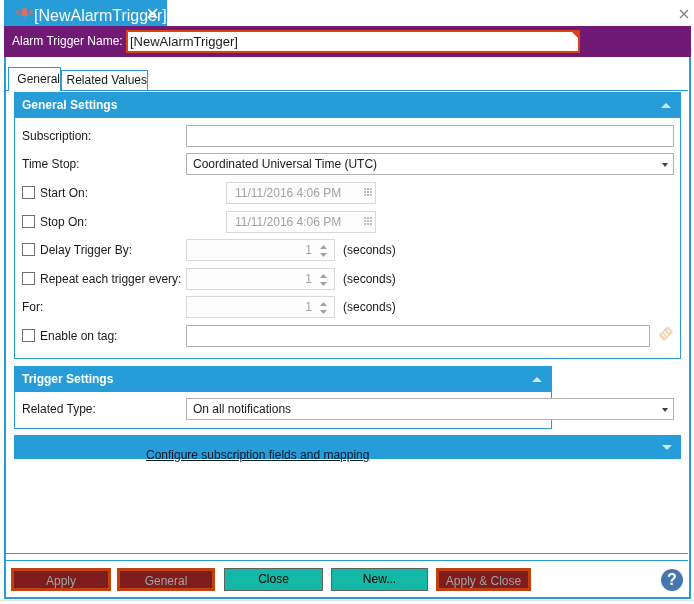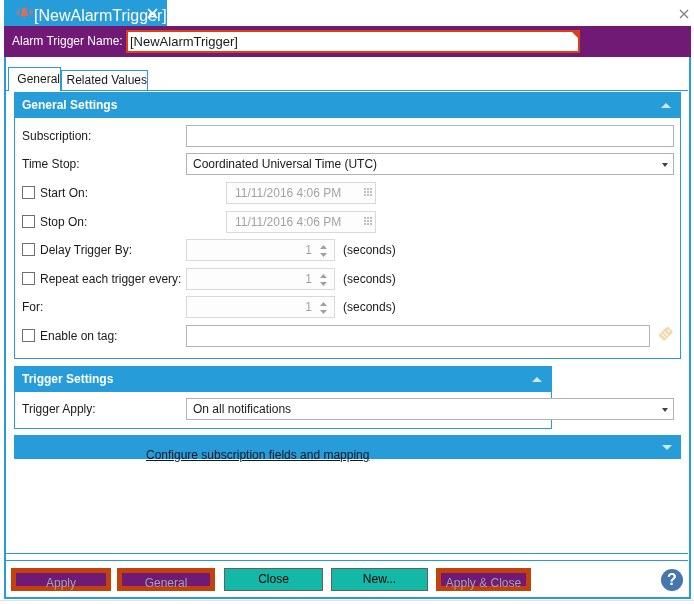--- a/index.html
+++ b/index.html
@@ -40,21 +40,21 @@
   .dd { position:absolute; left:186px; width:488px; height:22px; border:1px solid #b2b2b2; background:#fff; line-height:20px; padding-left:6px; }
   .ddarrow { position:absolute; right:5px; top:9px; width:0; height:0; border-left:3px solid transparent; border-right:3px solid transparent; border-top:4px solid #414141; }
   .griddots { position:absolute; right:3px; top:5px; width:8px; height:8px; }
   .spin { position:absolute; right:7px; top:5px; width:7px; height:12px; }
   .hdrarrow { position:absolute; right:9px; top:10px; width:0; height:0; }
   .up   { border-left:5px solid transparent; border-right:5px solid transparent; border-bottom:5px solid #cfe9f7; }
   .down { border-left:5px solid transparent; border-right:5px solid transparent; border-top:5px solid #cfe9f7; }
   
   #sep { left:6px; top:560px; width:682px; height:1px; background:#269dd9; }
   .btn { position:absolute; top:568px; height:23px; text-align:center; line-height:21px; }
-  .btn.dis { background:#701a75; border:5px solid #c2410c; color:#9fa3a9; }
+  .btn.dis { background:#7f1d1d; border:3px solid #c2410c; color:#9fa3a9; }
   .btn.en  { background:#14b8a6; border:1px solid #616161; color:#000; }
   #bline { left:0; top:600px; width:694px; height:1px; background:#e3e3e3; }
 </style>
 </head>
 <body>
 <div class="abs" id="winframe"></div>
 <div class="abs" id="tabbox"></div>
 
 <div class="abs" id="doctab">
   <svg style="position:absolute;left:12px;top:7px" width="17" height="12" viewBox="0 0 17 12">
@@ -168,21 +168,21 @@
     <circle cx="7.5" cy="3.6" r="1.1" fill="#fff"></circle>
     <rect x="5" y="7" width="5" height="1.2" fill="#fff"></rect>
     <rect x="5" y="10" width="5" height="1.2" fill="#fff"></rect>
   </g>
 </svg>
 
 <div class="panel" id="tspanel">
   <div class="phead">Trigger Settings</div>
   <div class="hdrarrow up"></div>
 </div>
-<div class="rowlbl" style="top:398px">Trigger Apply:</div>
+<div class="rowlbl" style="top:398px">Related Type:</div>
 <div class="dd" style="top:398px">On all notifications<div class="ddarrow"></div></div>
 
 <div class="abs" id="ashead">
   <span class="t2">Configure subscription fields and mapping</span>
   <div class="hdrarrow down"></div>
 </div>
 
 <div class="abs" id="sep"></div>
 
 <div class="btn dis" style="left:11px;width:100px">Apply</div>

